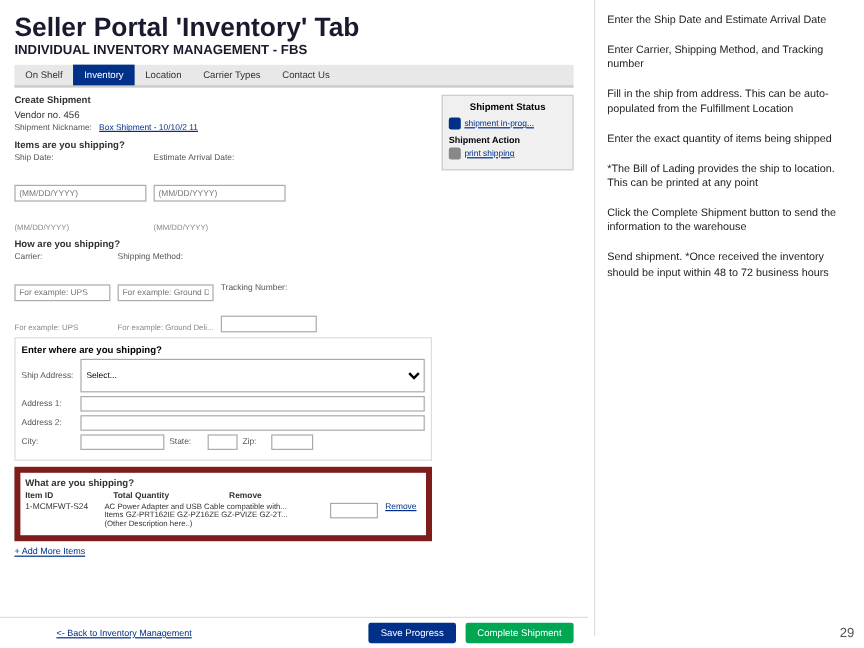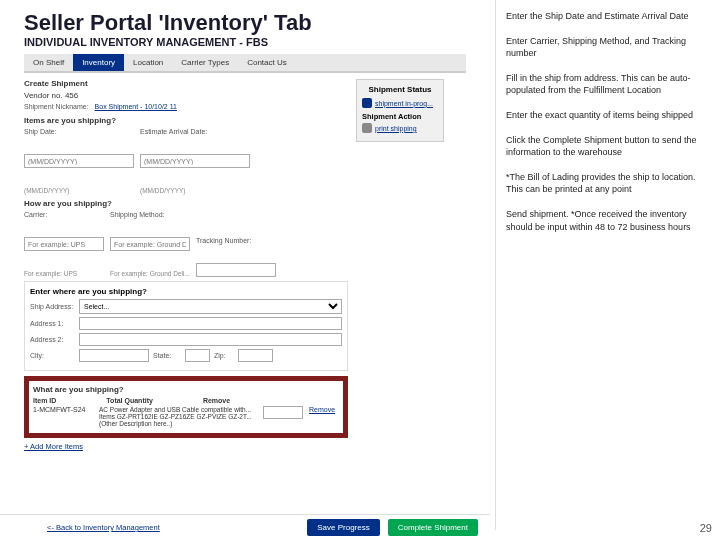--- a/index.html
+++ b/index.html
@@ -13,21 +13,21 @@
     }
 
     
     .left-panel {
       position: absolute;
       left: 0;
       top: 0;
       width: 490px;
       height: 540px;
       background: #fff;
-      padding: 10px 24px;
+      padding: 10px 12px;
     }
 
     .page-title {
       font-size: 22px;
       font-weight: bold;
       color: #1a1a2e;
       line-height: 1.2;
     }
     .page-subtitle {
       font-size: 11px;
@@ -153,21 +153,21 @@
       flex-shrink: 0;
     }
     .address-input {
       border: 1px solid #aaa;
       height: 13px;
       flex: 1;
       font-size: 7px;
     }
     .address-select {
       border: 1px solid #aaa;
-      height: 15px;
+      height: 28px;
       font-size: 7px;
       background: #fff;
       width: 100%;
     }
 
     
     .items-section {
       border: 5px solid #7f1d1d;
       padding: 4px;
       margin-bottom: 4px;
@@ -249,21 +249,21 @@
       font-size: 8px;
       cursor: pointer;
       border-radius: 2px;
     }
 
     
     .status-panel {
       background: #f0f0f0;
       border: 1px solid #ccc;
       padding: 5px;
-      width: 88px;
+      width: 110px;
       font-size: 7.5px;
     }
     .status-title {
       font-weight: bold;
       text-align: center;
       margin-bottom: 4px;
       font-size: 8px;
     }
     .status-item {
       display: flex;
@@ -459,24 +459,24 @@
   <div class="tip-item">
     <span>Enter Carrier, Shipping Method, and Tracking number</span>
   </div>
   <div class="tip-item">
     <span>Fill in the ship from address. This can be auto-populated from the Fulfillment Location</span>
   </div>
   <div class="tip-item">
     <span>Enter the exact quantity of items being shipped</span>
   </div>
   <div class="tip-item">
+    <span>*The Bill of Lading provides the ship to location. This can be printed at any point</span>
+  </div>
+  <div class="tip-item">
     <span>Click the Complete Shipment button to send the information to the warehouse</span>
-  </div>
-  <div class="tip-item">
-    <span>*The Bill of Lading provides the ship to location. This can be printed at any point</span>
   </div>
   <div class="tip-item">
     <span>Send shipment.
 *Once received the inventory should be input within 48 to 72 business hours</span>
   </div>
 </div>
 
 <div class="page-num">29</div>
 
 </body></html>

